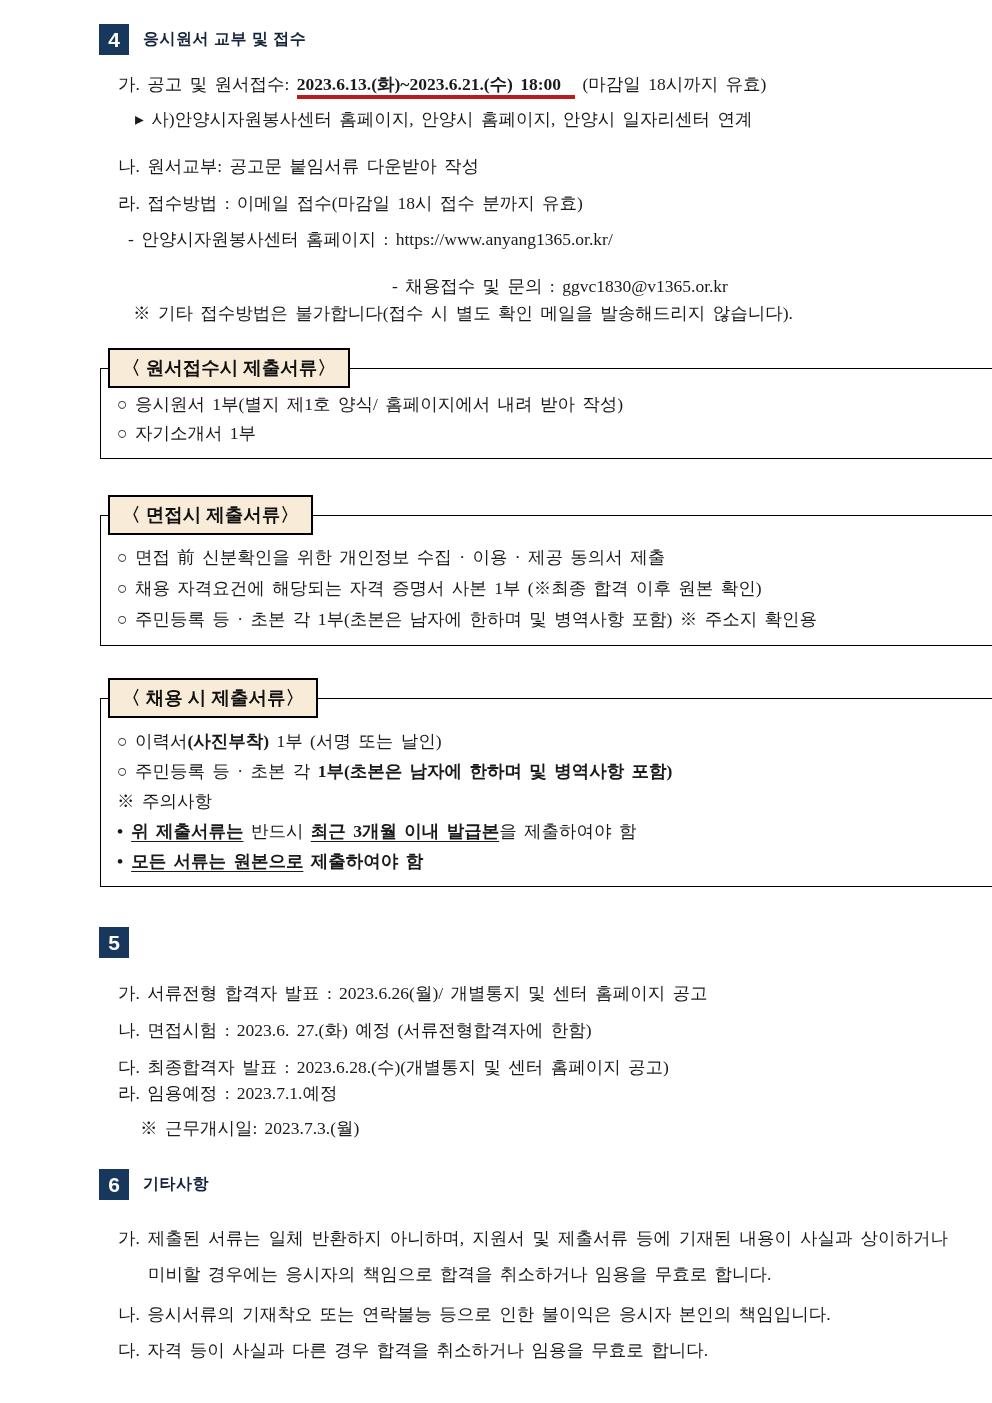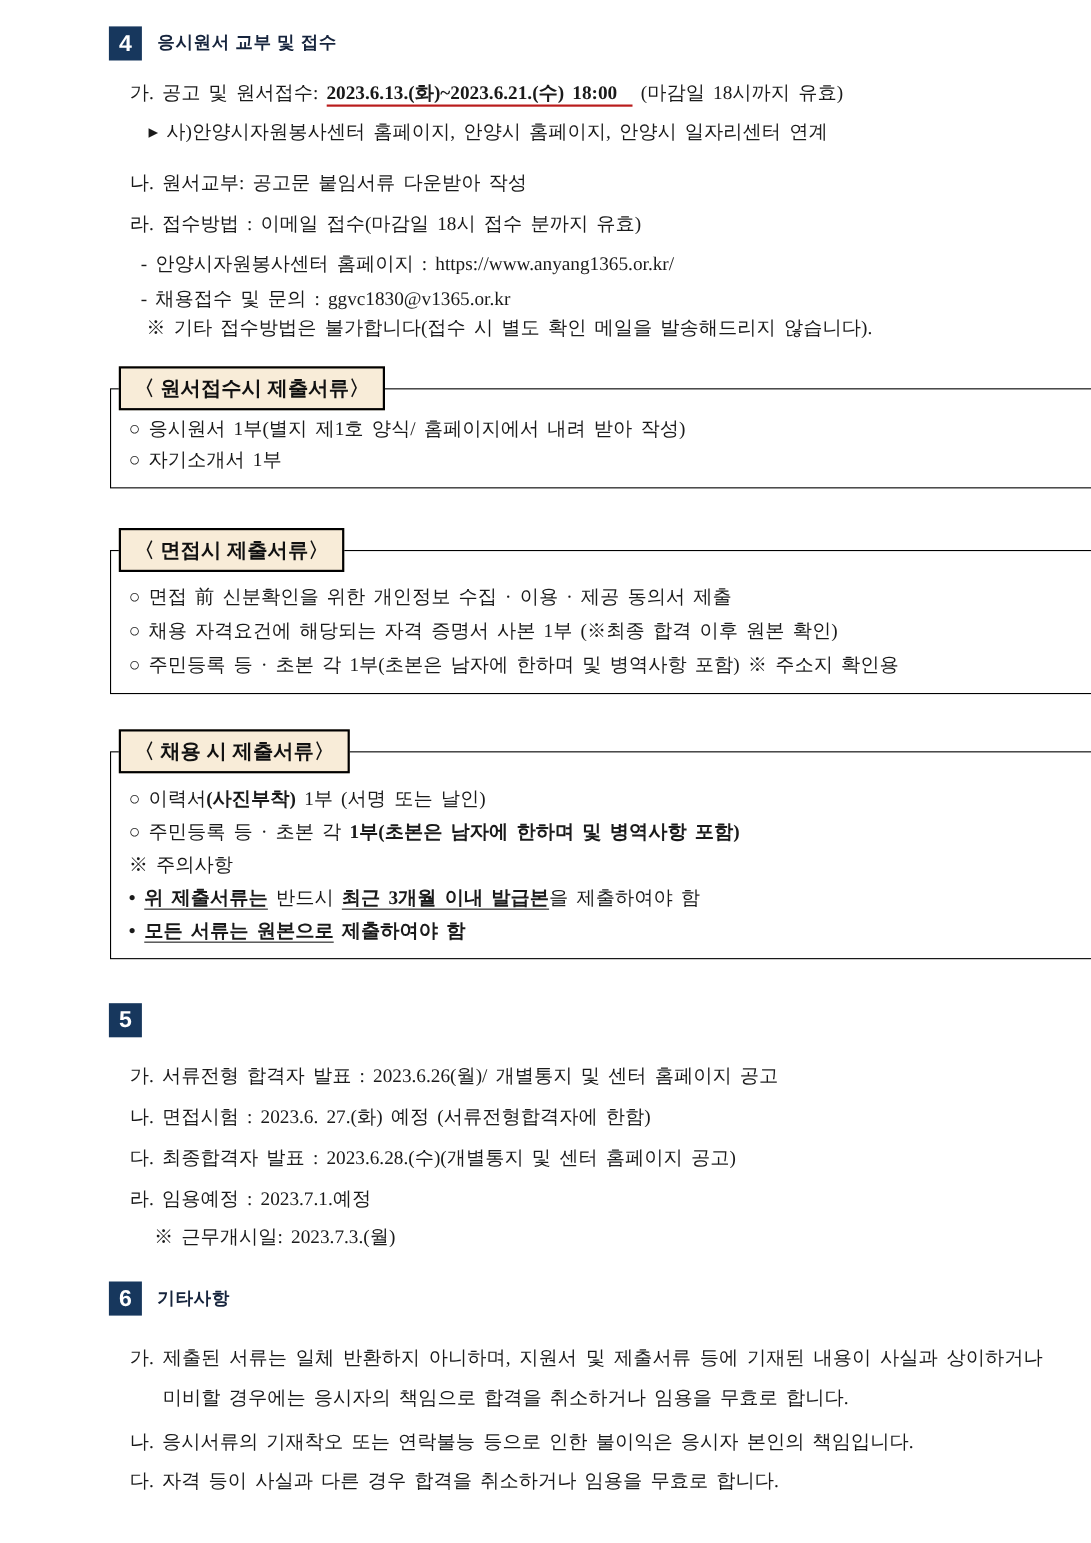--- a/index.html
+++ b/index.html
@@ -25,21 +25,21 @@
     font-weight: bold; font-size: 16px; color: #16243d; letter-spacing: 0.5px;
   }
 
   
   .line { margin-left: 118px; font-size: 17.5px; line-height: 26px; word-spacing: 3px; }
   .sub-line { margin-left: 135px; }
   .dash-line { margin-left: 128px; }
   .note-line { margin-left: 133px; padding-left: 27px; text-indent: -27px; width: 790px; }
   .bold { font-weight: bold; }
   .u-date {
-    font-weight: bold; border-bottom: 2px solid #b91c1c; padding-right: 14px; padding-bottom: 1px;
+    font-weight: bold; border-bottom: 4px solid #b91c1c; padding-right: 14px; padding-bottom: 1px;
   }
   .u { text-decoration: underline; text-underline-offset: 4px; }
 
   
   .doc-box {
     position: relative; margin-left: 100px; width: 928px;
     border: 1.6px solid #000; background: #ffffff; box-sizing: border-box;
   }
   .doc-box-tab {
     position: absolute; top: -21px; left: 7px;
@@ -63,21 +63,21 @@
 
   <div class="line" style="margin-top: 16px;">
     <span>가. 공고 및 원서접수: </span><span class="u-date">2023.6.13.(화)~2023.6.21.(수) 18:00</span><span> (마감일 18시까지 유효)</span>
   </div>
   <div class="line sub-line" style="margin-top: 9px;">▸ 사)안양시자원봉사센터 홈페이지, 안양시 홈페이지, 안양시 일자리센터 연계</div>
 
   <div class="line" style="margin-top: 21px;">나. 원서교부: 공고문 붙임서류 다운받아 작성</div>
   <div class="line" style="margin-top: 11px;">라. 접수방법 : 이메일 접수(마감일 18시 접수 분까지 유효)</div>
 
   <div class="line dash-line" style="margin-top: 10px;">- 안양시자원봉사센터 홈페이지 : https://www.anyang1365.or.kr/</div>
-  <div class="line dash-line" style="margin-top: 6px;">
+  <div class="line dash-line" style="margin-top: 21px; text-align: center;">
     <span>- 채용접수 및 문의 :  </span><span>ggvc1830@v1365.or.kr</span>
   </div>
 
   <div class="line note-line" style="margin-top: 2px; line-height: 25px;">※ 기타 접수방법은 불가합니다(접수 시 별도 확인 메일을 발송해드리지 않습니다).</div>
 
   <div class="doc-box" style="margin-top: 42px;">
     <div class="doc-box-tab">〈 원서접수시 제출서류〉</div>
     <div class="box-body" style="padding-top: 21px;">
       <div>○ 응시원서 1부(별지 제1호 양식/ 홈페이지에서 내려 받아 작성)</div>
       <div>○ 자기소개서 1부</div>
@@ -112,21 +112,21 @@
     </div>
   </div>
 
   <div class="sec-header" style="padding-top: 40px;">
     <div class="sec-badge">5</div>
   </div>
 
   <div class="line" style="margin-top: 22px;">가. 서류전형 합격자 발표 : 2023.6.26(월)/ 개별통지 및 센터 홈페이지 공고</div>
   <div class="line" style="margin-top: 11px;">나. 면접시험 : 2023.6. 27.(화) 예정 (서류전형합격자에 한함)</div>
   <div class="line" style="margin-top: 11px;">다. 최종합격자 발표 : 2023.6.28.(수)(개별통지 및 센터 홈페이지 공고)</div>
-  <div class="line" style="margin-top: 11px;">라. 임용예정 : 2023.7.1.예정</div>
+  <div class="line" style="">라. 임용예정 : 2023.7.1.예정</div>
   <div class="line" style="margin-top: 9px; margin-left: 140px;">※ 근무개시일: 2023.7.3.(월)</div>
 
   <div class="sec-header" style="padding-top: 28px;">
     <div class="sec-badge">6</div>
     <div class="sec-title">기타사항</div>
   </div>
 
   <div class="line" style="margin-top: 20px; width: 800px; padding-left: 30px; text-indent: -30px; text-align: justify; line-height: 36px;">가. 제출된 서류는 일체 반환하지 아니하며, 지원서 및 제출서류 등에 기재된 내용이 사실과 상이하거나 미비할 경우에는 응시자의 책임으로 합격을 취소하거나 임용을 무효로 합니다.</div>
   <div class="line" style="margin-top: 9px;">나. 응시서류의 기재착오 또는 연락불능 등으로 인한 불이익은 응시자 본인의 책임입니다.</div>
   <div class="line" style="margin-top: 10px;">다. 자격 등이 사실과 다른 경우 합격을 취소하거나 임용을 무효로 합니다.</div>

